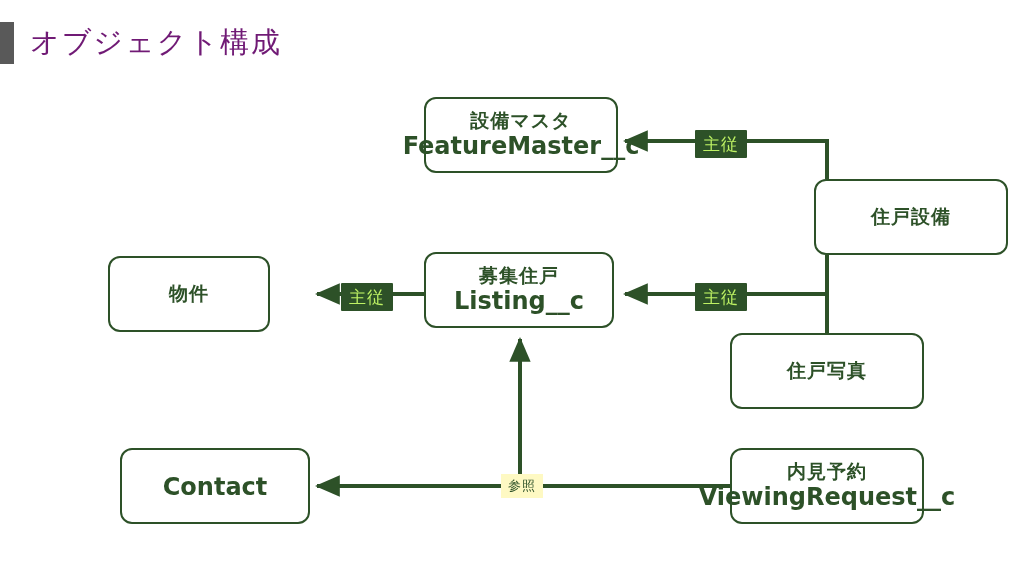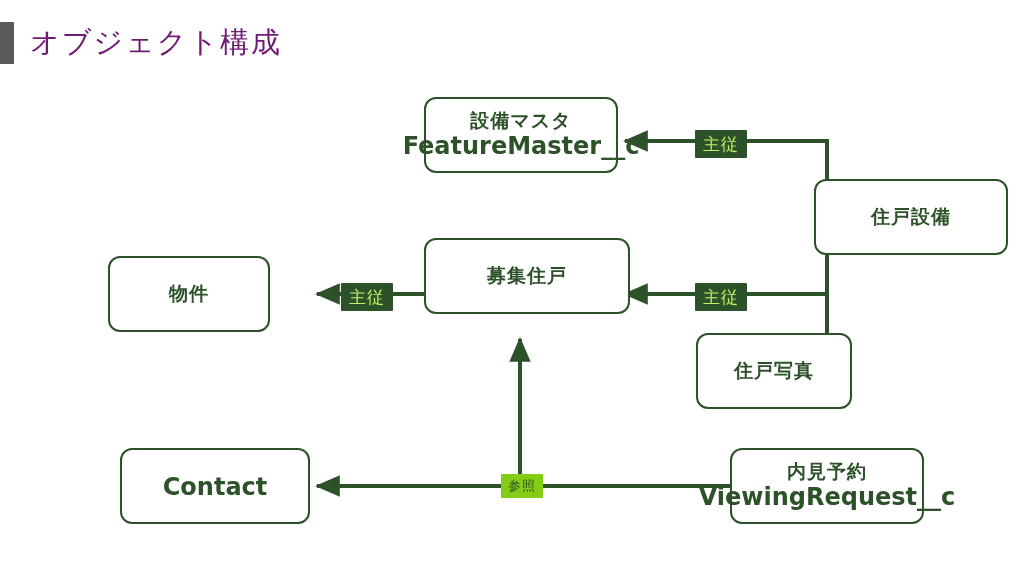--- a/index.html
+++ b/index.html
@@ -73,21 +73,21 @@
   .edge-label.filled{
     background:#2d5128;
     color:#bef264;
     font-size:17px;
     font-weight:400;
     padding:3px 8px;
     border-radius:1px;
     letter-spacing:1px;
   }
   .edge-label.plain{
-    background:#84cc16;
+    background:#fef9c3;
     color:#2d5128;
     font-size:13px;
     font-weight:400;
     padding:2px 7px;
     letter-spacing:1px;
   }
 </style>
 </head>
 <body>
 
@@ -124,25 +124,26 @@
   </div>
 
   <div class="node" style="left:770px;top:179px;width:194px;height:76px;margin-left:44px;">
     <div class="jp">住戸設備</div>
   </div>
 
   <div class="node" style="left:108px;top:256px;width:162px;height:76px;gap:45px;">
     <div class="jp">物件</div>
   </div>
 
-  <div class="node" style="left:424px;top:238px;width:206px;height:76px;">
+  <div class="node" style="left:424px;top:252px;width:190px;height:76px;">
     <div class="jp">募集住戸</div>
+    <div class="api">Listing__c</div>
   </div>
 
-  <div class="node" style="left:696px;top:333px;width:156px;height:76px;">
+  <div class="node" style="left:730px;top:333px;width:194px;height:76px;">
     <div class="jp">住戸写真</div>
   </div>
 
   <div class="node" style="left:120px;top:448px;width:190px;height:76px;">
     <div class="api">Contact</div>
   </div>
 
   <div class="node" style="left:730px;top:448px;width:194px;height:76px;">
     <div class="jp">内見予約</div>
     <div class="api">ViewingRequest__c</div>

